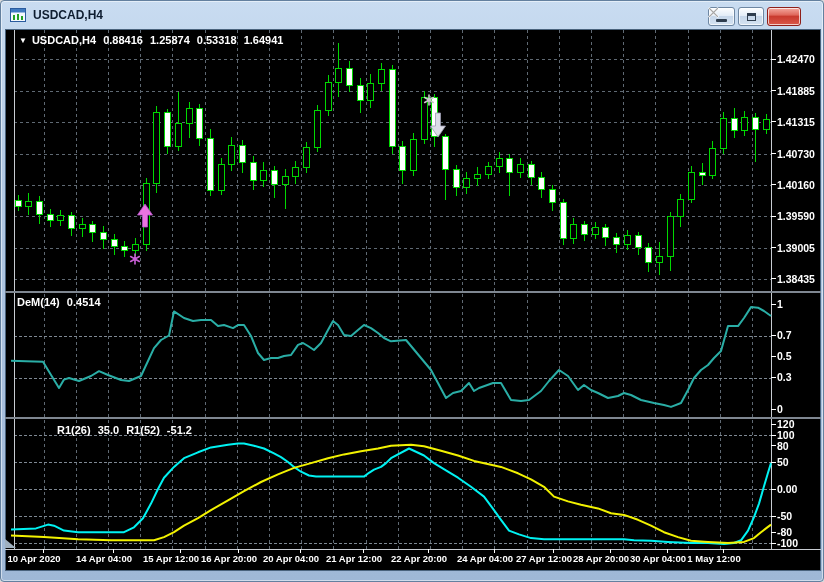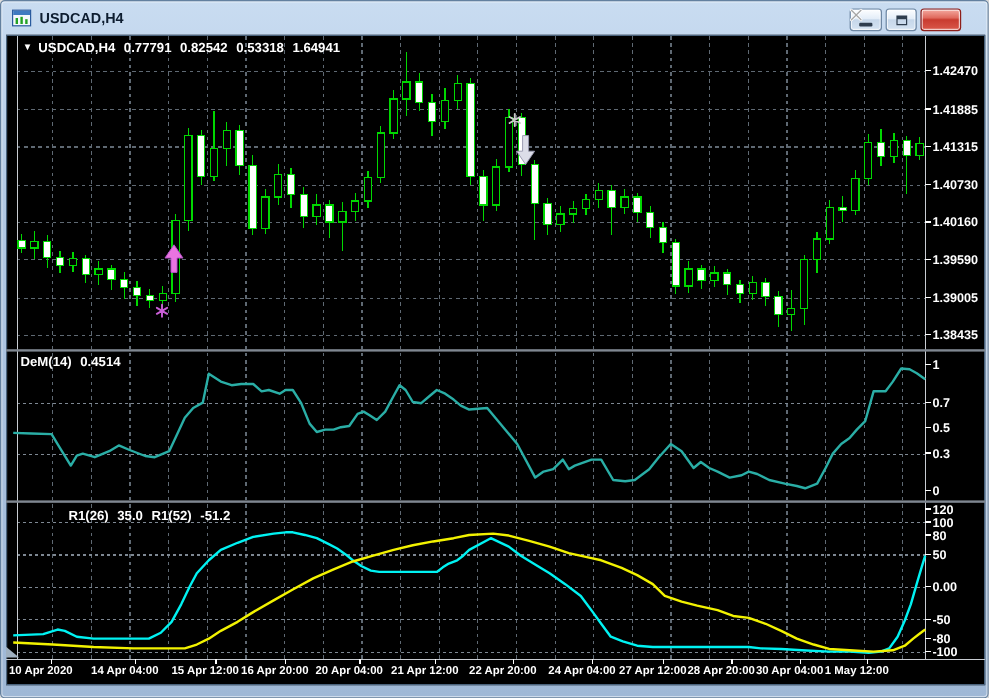--- a/index.html
+++ b/index.html
@@ -314,22 +314,22 @@
         <svg width="11" height="11" viewBox="0 0 11 11">
           <path d="M1.5 1.5 L9.5 9.5 M9.5 1.5 L1.5 9.5" stroke="#ffffff" stroke-width="2.4" stroke-linecap="round"></path>
           <path d="M1.5 1.5 L9.5 9.5 M9.5 1.5 L1.5 9.5" stroke="#3c3c3c" stroke-width="1.1" stroke-linecap="round" opacity="0.45"></path>
         </svg>
       </div>
     </div>
   </div>
 
   <div class="overlay" style="left:18px;top:33px;">
     <span class="tri">▼</span><span>USDCAD,H4</span>
-    <span>0.77791</span>
-    <span>0.82542</span>
+    <span>0.88416</span>
+    <span>1.25874</span>
     <span>0.53318</span>
     <span>1.64941</span>
   </div>
 
   <div class="overlay" style="left:16px;top:295px;text-align:right;">
     <span>DeM(14)</span>
     <span>0.4514</span>
   </div>
 
   <div class="overlay" style="left:16px;top:423px;padding-left:40px;">

